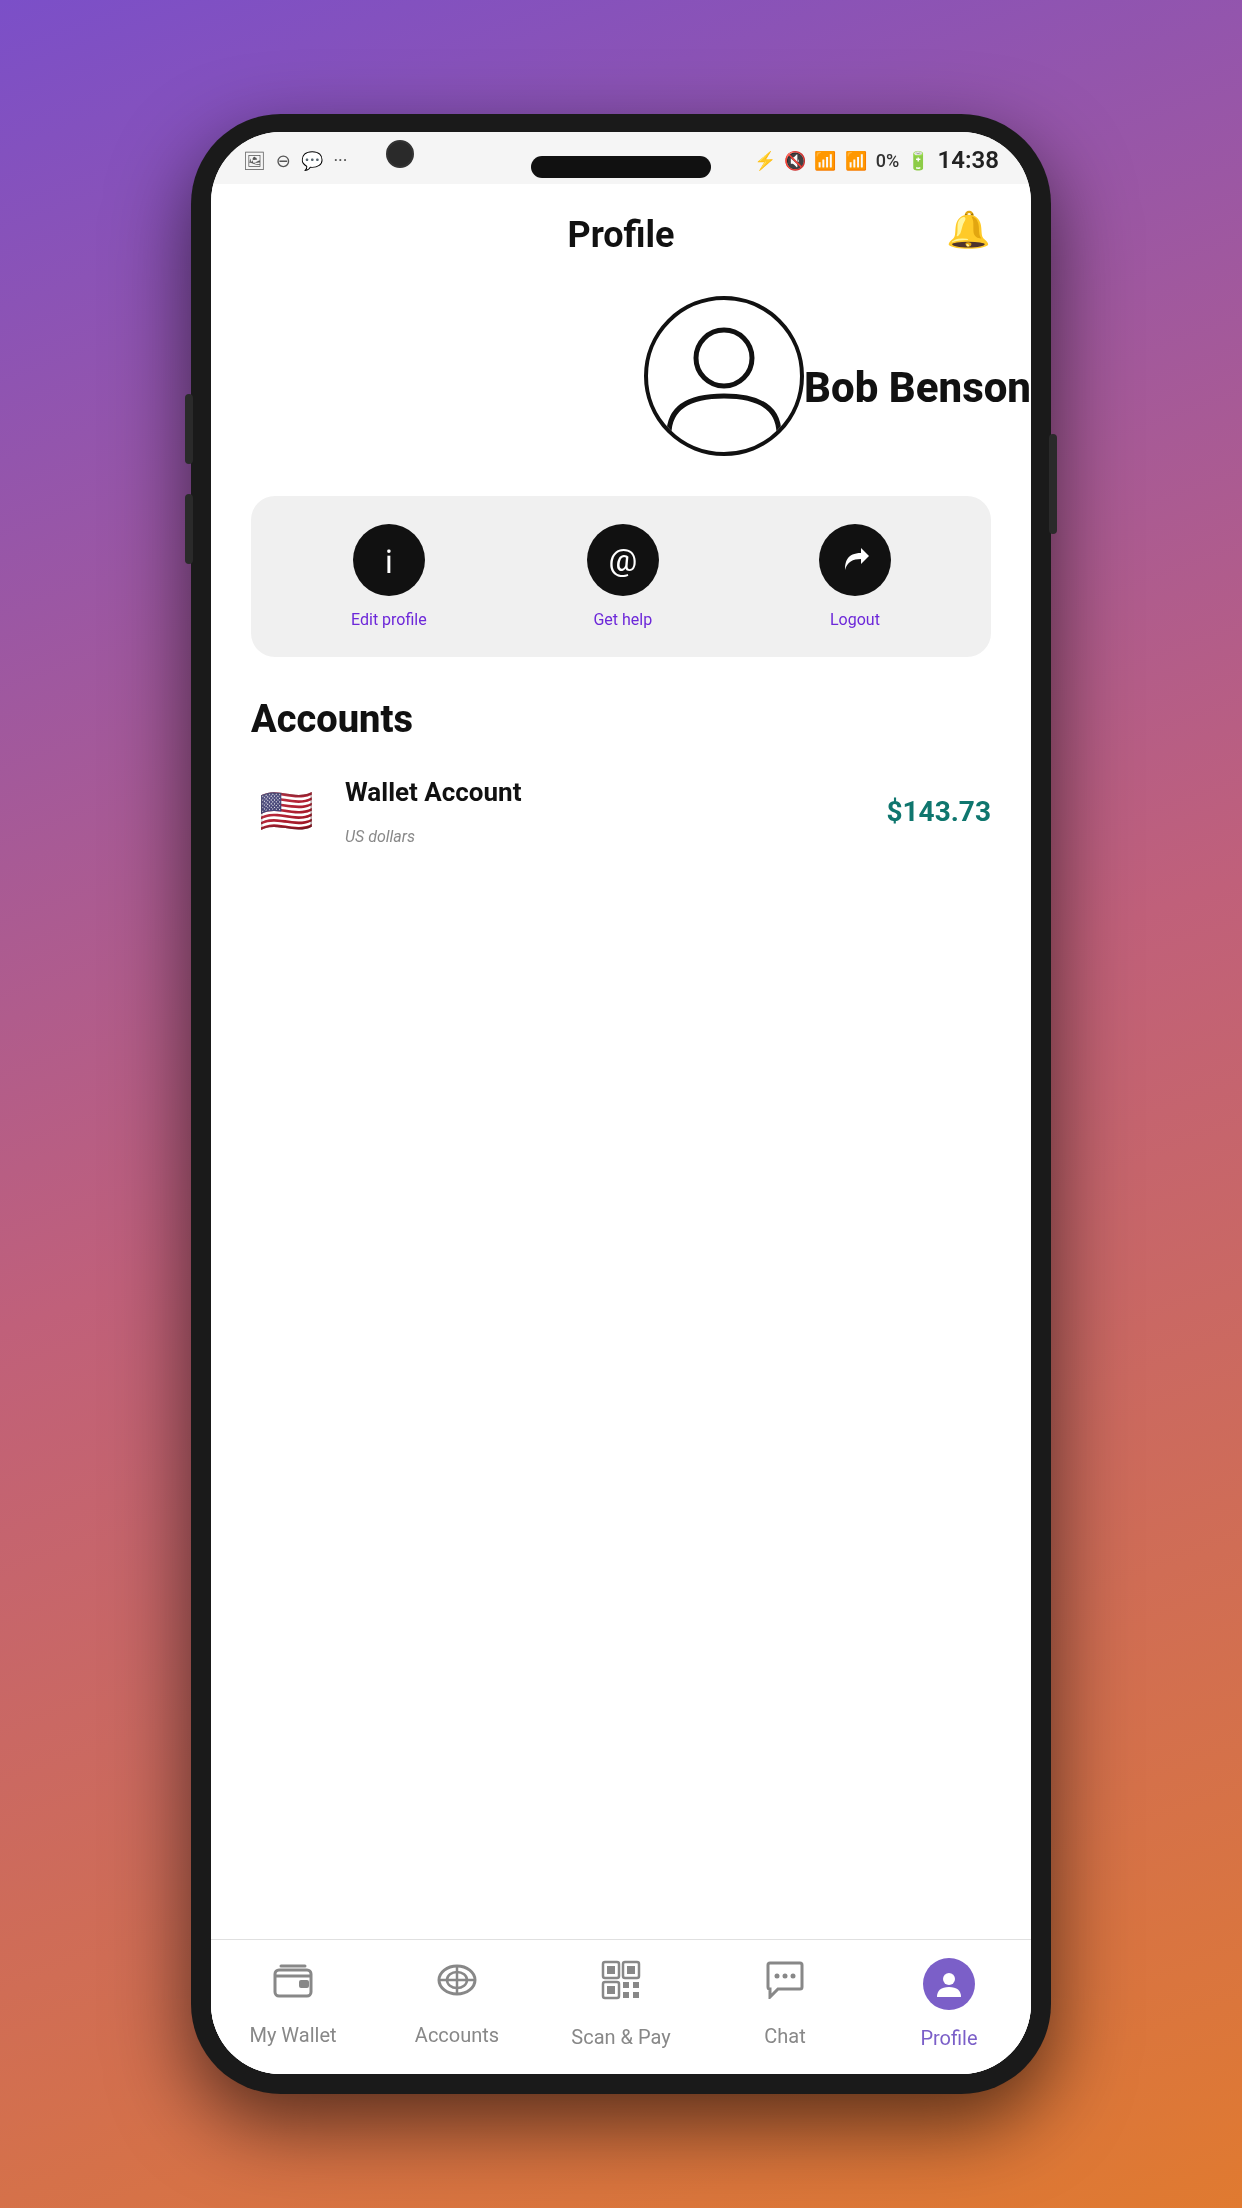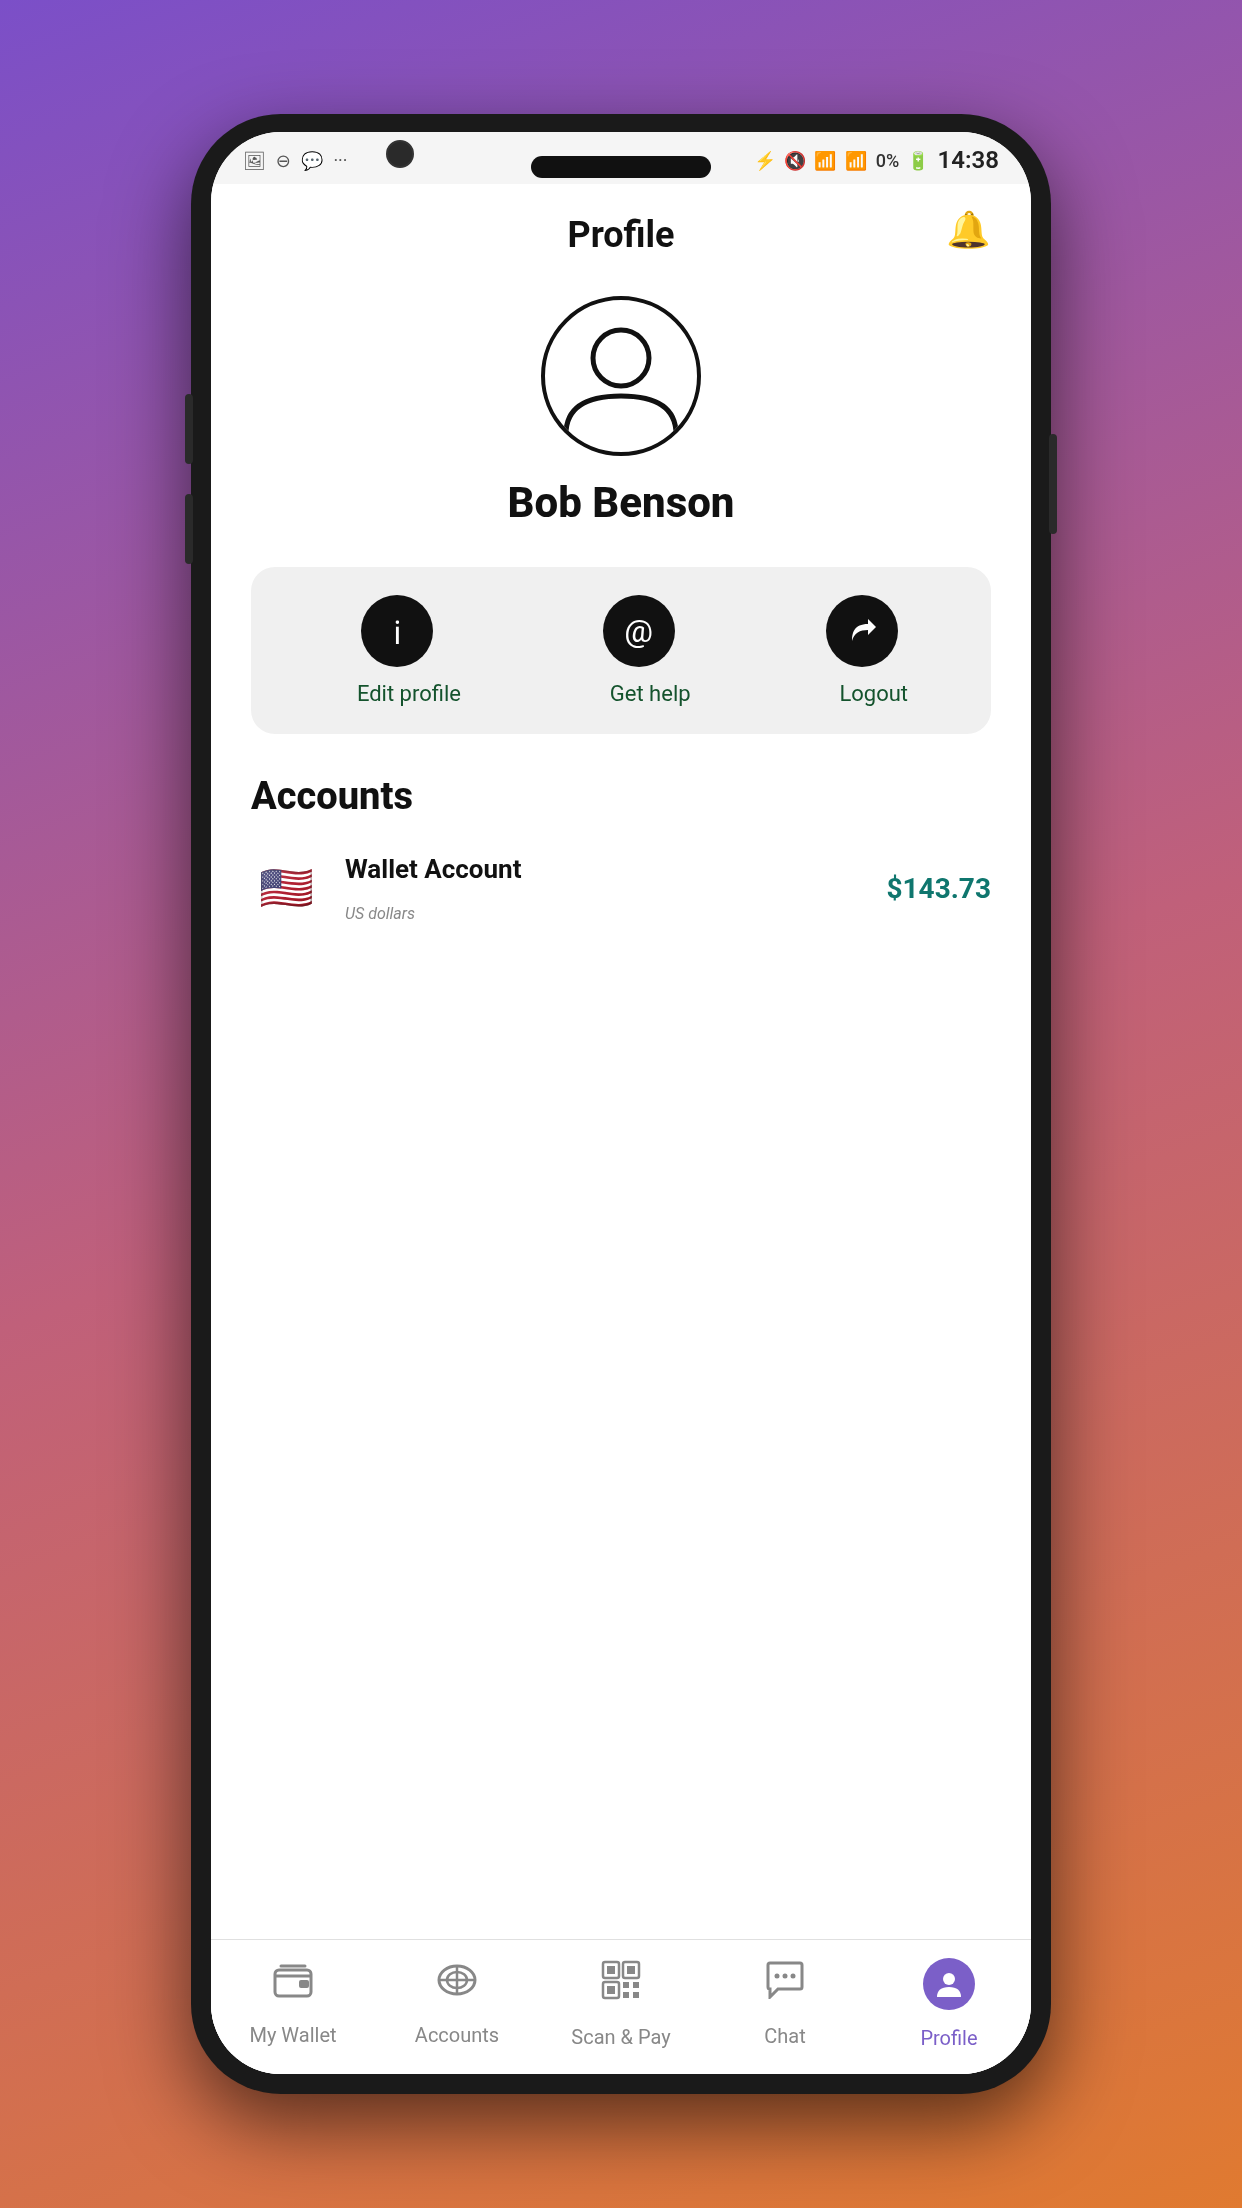--- a/index.html
+++ b/index.html
@@ -161,24 +161,25 @@
       top: 50%;
       transform: translateY(-50%);
       font-size: 36px;
       color: #222;
       cursor: pointer;
     }
 
     
     .avatar-section {
       display: flex;
-      flex-direction: column;
+      flex-direction: row;
       align-items: center;
       padding: 20px 0 10px;
       flex-shrink: 0;
+      justify-content: flex-end;
     }
 
     .avatar-circle {
       width: 160px;
       height: 160px;
       border-radius: 50%;
       border: 4px solid #111;
       display: flex;
       align-items: center;
       justify-content: center;
@@ -225,23 +226,22 @@
       background: #111;
       border-radius: 50%;
       display: flex;
       align-items: center;
       justify-content: center;
       color: white;
       font-size: 32px;
     }
 
     .action-label {
-      font-size: 22px;
-      color: #14532d;
-      margin-left: 23px;
+      font-size: 16px;
+      color: #6d28d9;
     }
 
     
     .accounts-section {
       padding: 10px 40px;
       flex-shrink: 0;
     }
 
     .accounts-title {
       font-size: 38px;

